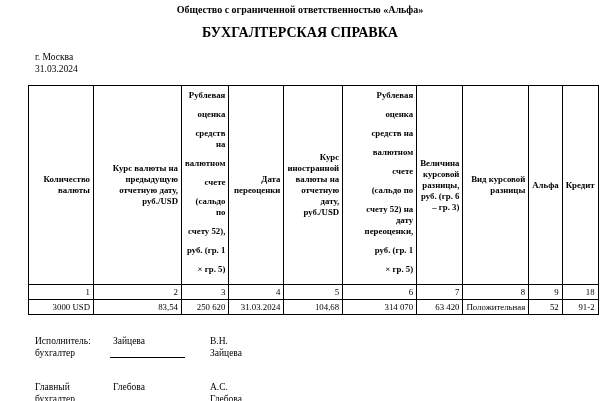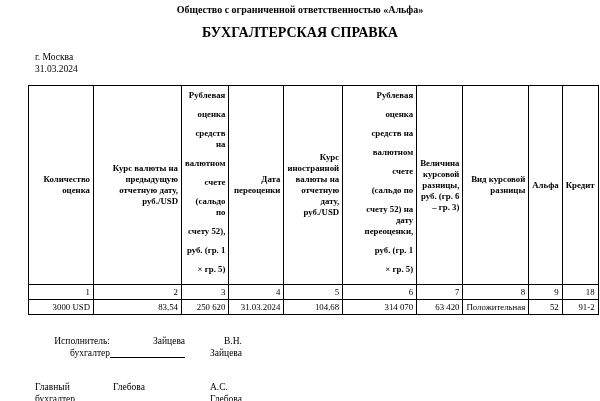--- a/index.html
+++ b/index.html
@@ -54,21 +54,21 @@
   .num-row td, .data-row td {
     height: 15px; line-height: 11px;
     font-weight: normal;
   }
 
   .sig-block {
     display: flex;
     margin-left: 35px;
     font-size: 9.5px; line-height: 12px;
   }
-  .sig-block.first  { margin-top: 20px; text-align: right; }
+  .sig-block.first  { margin-top: 20px; }
   .sig-block.second { margin-top: 22px; }
   .sig-role { width: 75px; white-space: pre-line; }
   .sig-line {
     width: 75px; height: 23px;
     border-bottom: 1px solid #000000;
     padding-left: 3px;
   }
   .sig-name { margin-left: 25px; white-space: pre-line; }
 </style>
 </head>
@@ -93,21 +93,21 @@
         <col style="width: 55px;">
         <col style="width: 74px;">
         <col style="width: 35px;">
         <col style="width: 65px;">
         <col style="width: 26px;">
         <col style="width: 34px;">
       </colgroup>
     <thead>
       <tr class="hdr-row" id="hdr-row">
           <th>
-            <p>Количество оценка</p>
+            <p>Количество валюты</p>
           </th>
           <th>
             <p>Курс валюты на предыдущую отчетную дату, руб./USD</p>
           </th>
           <th class="spaced">
             <p>Рублевая</p>
             <p>оценка</p>
             <p>средств на</p>
             <p>валютном</p>
             <p>счете</p>

